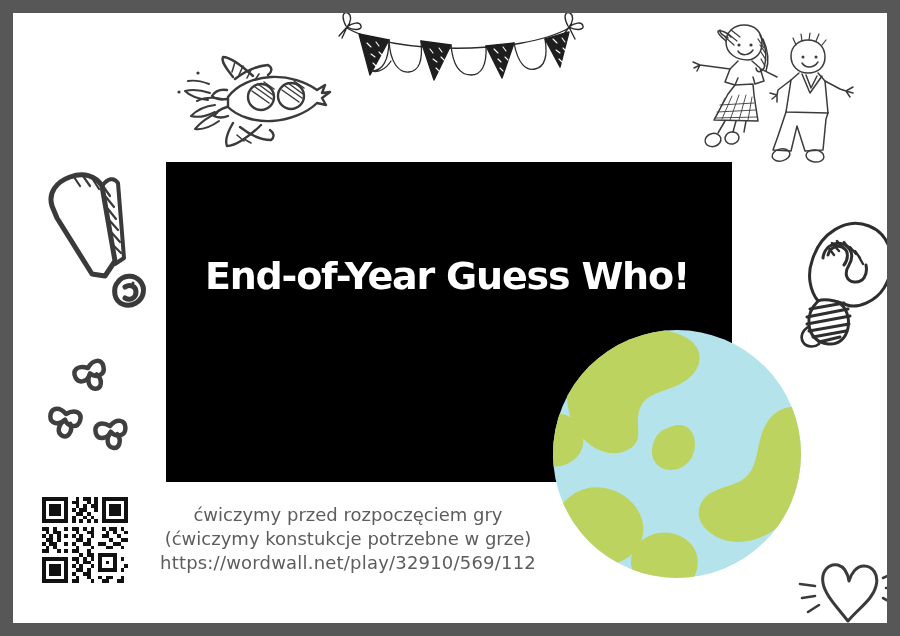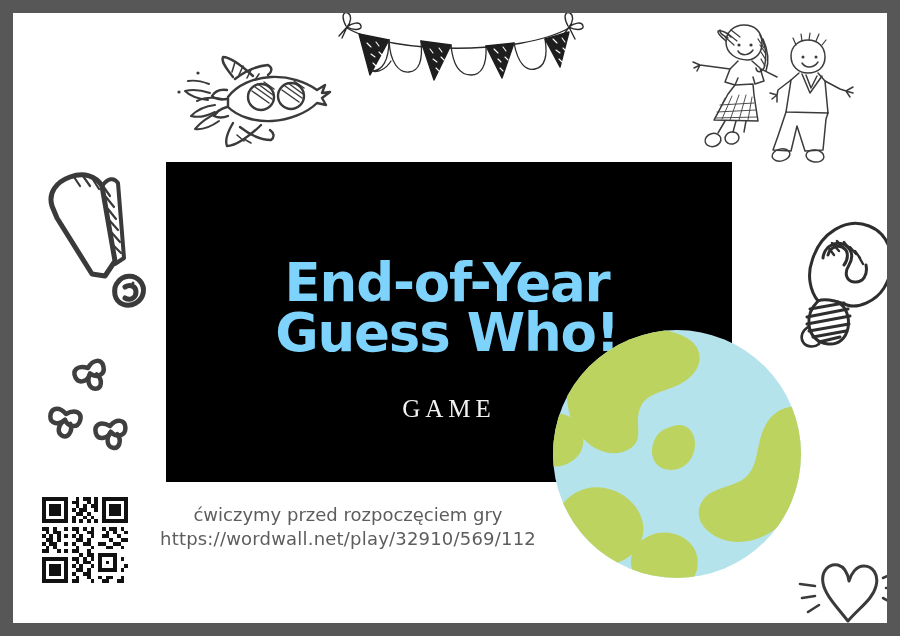--- a/index.html
+++ b/index.html
@@ -40,24 +40,24 @@
     width: 566px;          
     height: 320px;         
     background: #000000;
     z-index: 3;
   }
   #title-main {
     position: absolute;
     left: 24px;
     right: 28px;
     top: 96px;
-    color: #7dd3fc;
+    color: #ffffff;
     font-family: "DejaVu Sans", sans-serif;
     font-weight: bold;
-    font-size: 53px;
+    font-size: 38px;
     line-height: 0.95;
     letter-spacing: -1.2px;
     text-align: center;
   }
   #title-sub {
     position: absolute;
     left: 0;
     right: 0;
     top: 233px;
     color: #f2f2f2;
@@ -275,21 +275,20 @@
         </g>
         <g transform="translate(62,76) rotate(-8)">
           <path d="M0 0 C-9 -7 -16 -3 -15 5 C-14 12 -5 13 0 6 C5 13 14 12 15 4 C16 -4 8 -7 0 0 Z"></path>
           <path d="M0 6 C-6 12 -6 20 0 22 C6 24 10 16 6 9"></path>
         </g>
       </svg>
     </div>
 
     <div id="title-panel">
       <div id="title-main">End-of-Year Guess Who!</div>
-      <div id="title-sub">GAME</div>
     </div>
 
     <div id="globe-callout">
       <svg width="248" height="248" viewBox="0 0 248 248">
         <defs>
           <clipPath id="globe-clip">
               <circle cx="124" cy="124" r="124"></circle>
             </clipPath>
         </defs>
         <circle cx="124" cy="124" r="124" fill="#b5e3ec"></circle>
@@ -443,17 +442,18 @@
           <rect x="16" y="13" width="1" height="1"></rect>
             <rect x="22" y="17" width="1" height="1"></rect>
           <rect x="23" y="19" width="1" height="1"></rect>
             <rect x="22" y="20" width="1" height="1"></rect>
         </g>
       </svg>
     </div>
 
     <div id="caption-block">
       <span class="caption-line">ćwiczymy przed rozpoczęciem gry</span>
+      <span class="caption-line">(ćwiczymy konstukcje potrzebne w grze)</span>
       <span class="caption-line" id="caption-url">https://wordwall.net/play/32910/569/112</span>
     </div>
 
   </div>
 </div>
 
 </body></html>

